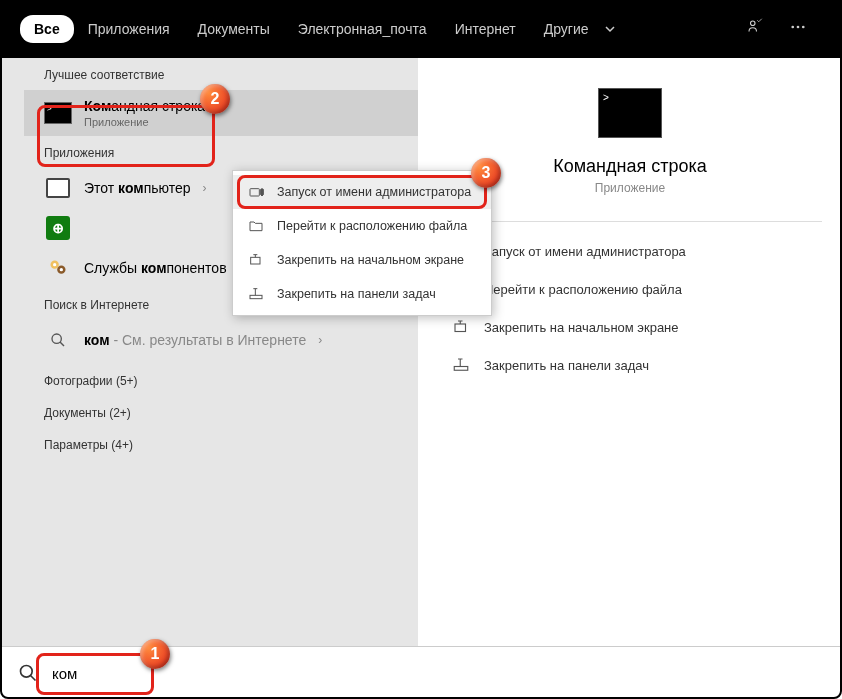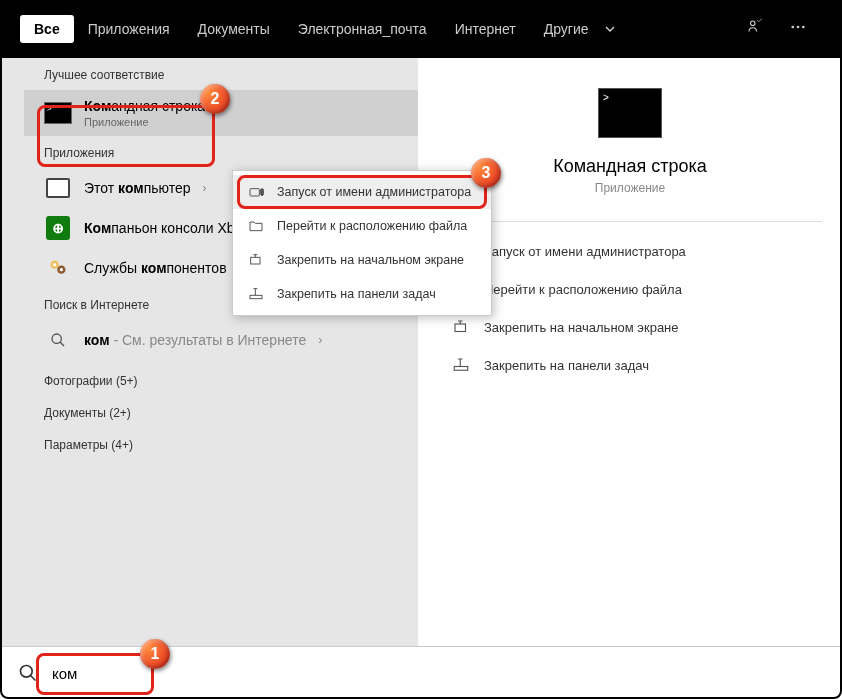--- a/index.html
+++ b/index.html
@@ -1,21 +1,21 @@
 <!DOCTYPE html>
 <html><head>
   <meta charset="utf-8">
   <style>
     * { margin: 0; padding: 0; box-sizing: border-box; font-family: "Segoe UI", sans-serif; }
     body { width: 842px; height: 699px; background: #fff; position: relative; overflow: hidden; }
     
     .outer-border { position: absolute; inset: 0; border: 2px solid #000; border-radius: 8px; pointer-events: none; z-index: 200; }
     
     .header { background: #000; height: 58px; display: flex; align-items: center; padding: 0 20px; color: #fff; position: relative; }
-    .tab { padding: 6px 14px; font-size: 14px; color: #ccc; cursor: pointer; border-radius: 3px; }
+    .tab { padding: 6px 14px; font-size: 14px; color: #ccc; cursor: pointer; border-radius: 13px; }
     .tab.active { background: #fff; color: #000; font-weight: 600; }
     .tab-other { display: flex; align-items: center; gap: 16px; }
     .header-icons { position: absolute; right: 35px; display: flex; gap: 25px; align-items: center; color: #ccc; }
     .header-icon svg { width: 18px; height: 18px; }
     
     .main { display: flex; height: calc(100% - 58px - 53px); }
     
     .left { width: 418px; background: #e6e6e6; position: relative; padding-left: 24px; }
     .section-header { font-size: 12px; padding: 10px 20px 8px; color: #333; }
     .result-row { display: flex; align-items: center; padding: 8px 20px; gap: 12px; cursor: pointer; position: relative; }
@@ -111,21 +111,20 @@
       <div class="result-icon">
           <div class="pc-icon"></div>
         </div>
       <div class="result-title"><span>Этот </span><b>ком</b><span>пьютер</span></div>
       <span class="chevron">›</span>
     </div>
     <div class="result-row">
       <div class="result-icon">
           <div class="xbox-icon">⊕</div>
         </div>
-      <div class="result-title"><span></span><b>Ком</b><span>паньон консоли Xb</span></div>
     </div>
     <div class="result-row">
       <div class="result-icon">
         <svg class="services-icon" viewBox="0 0 24 24">
             <circle cx="8" cy="8" r="5" fill="#f0c060"></circle>
             <circle cx="16" cy="14" r="5" fill="#8a5a2a"></circle>
             <circle cx="8" cy="8" r="2" fill="#fff"></circle>
             <circle cx="16" cy="14" r="2" fill="#fff"></circle>
           </svg>
       </div>

